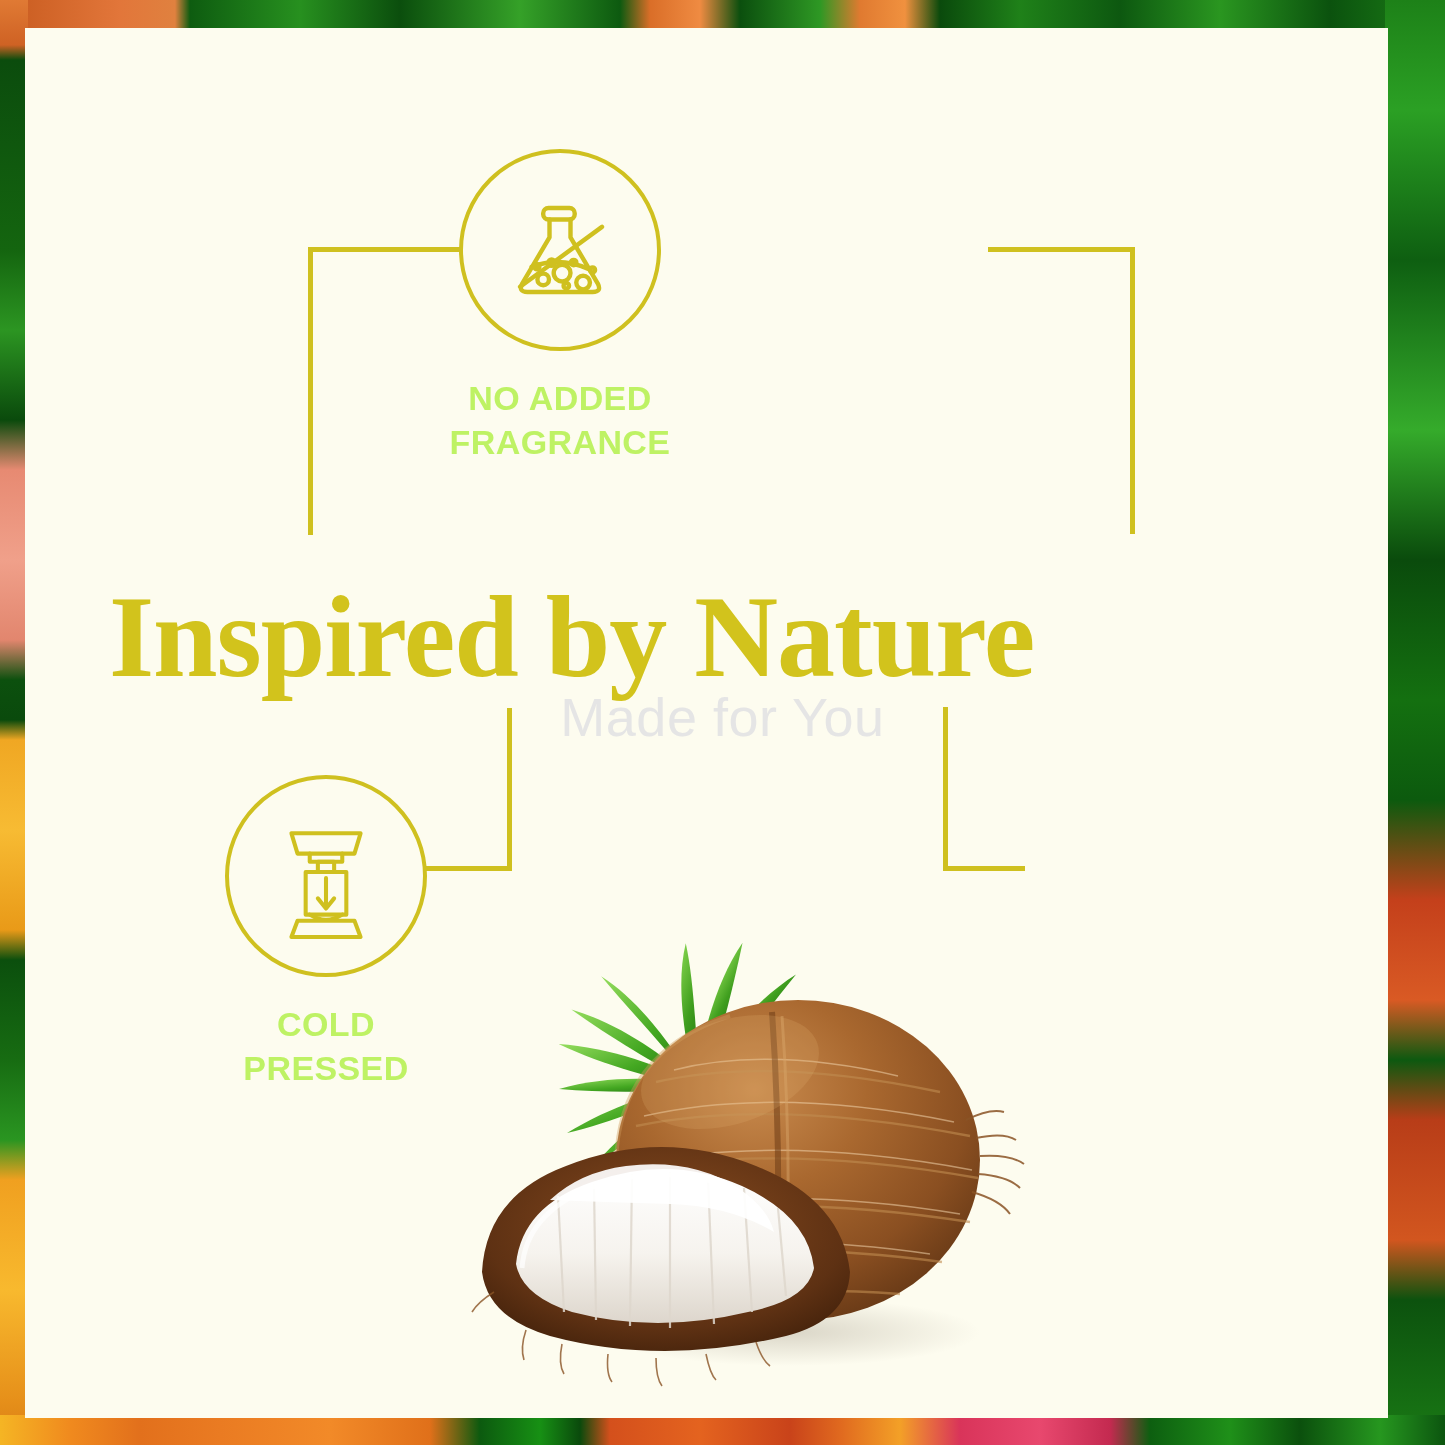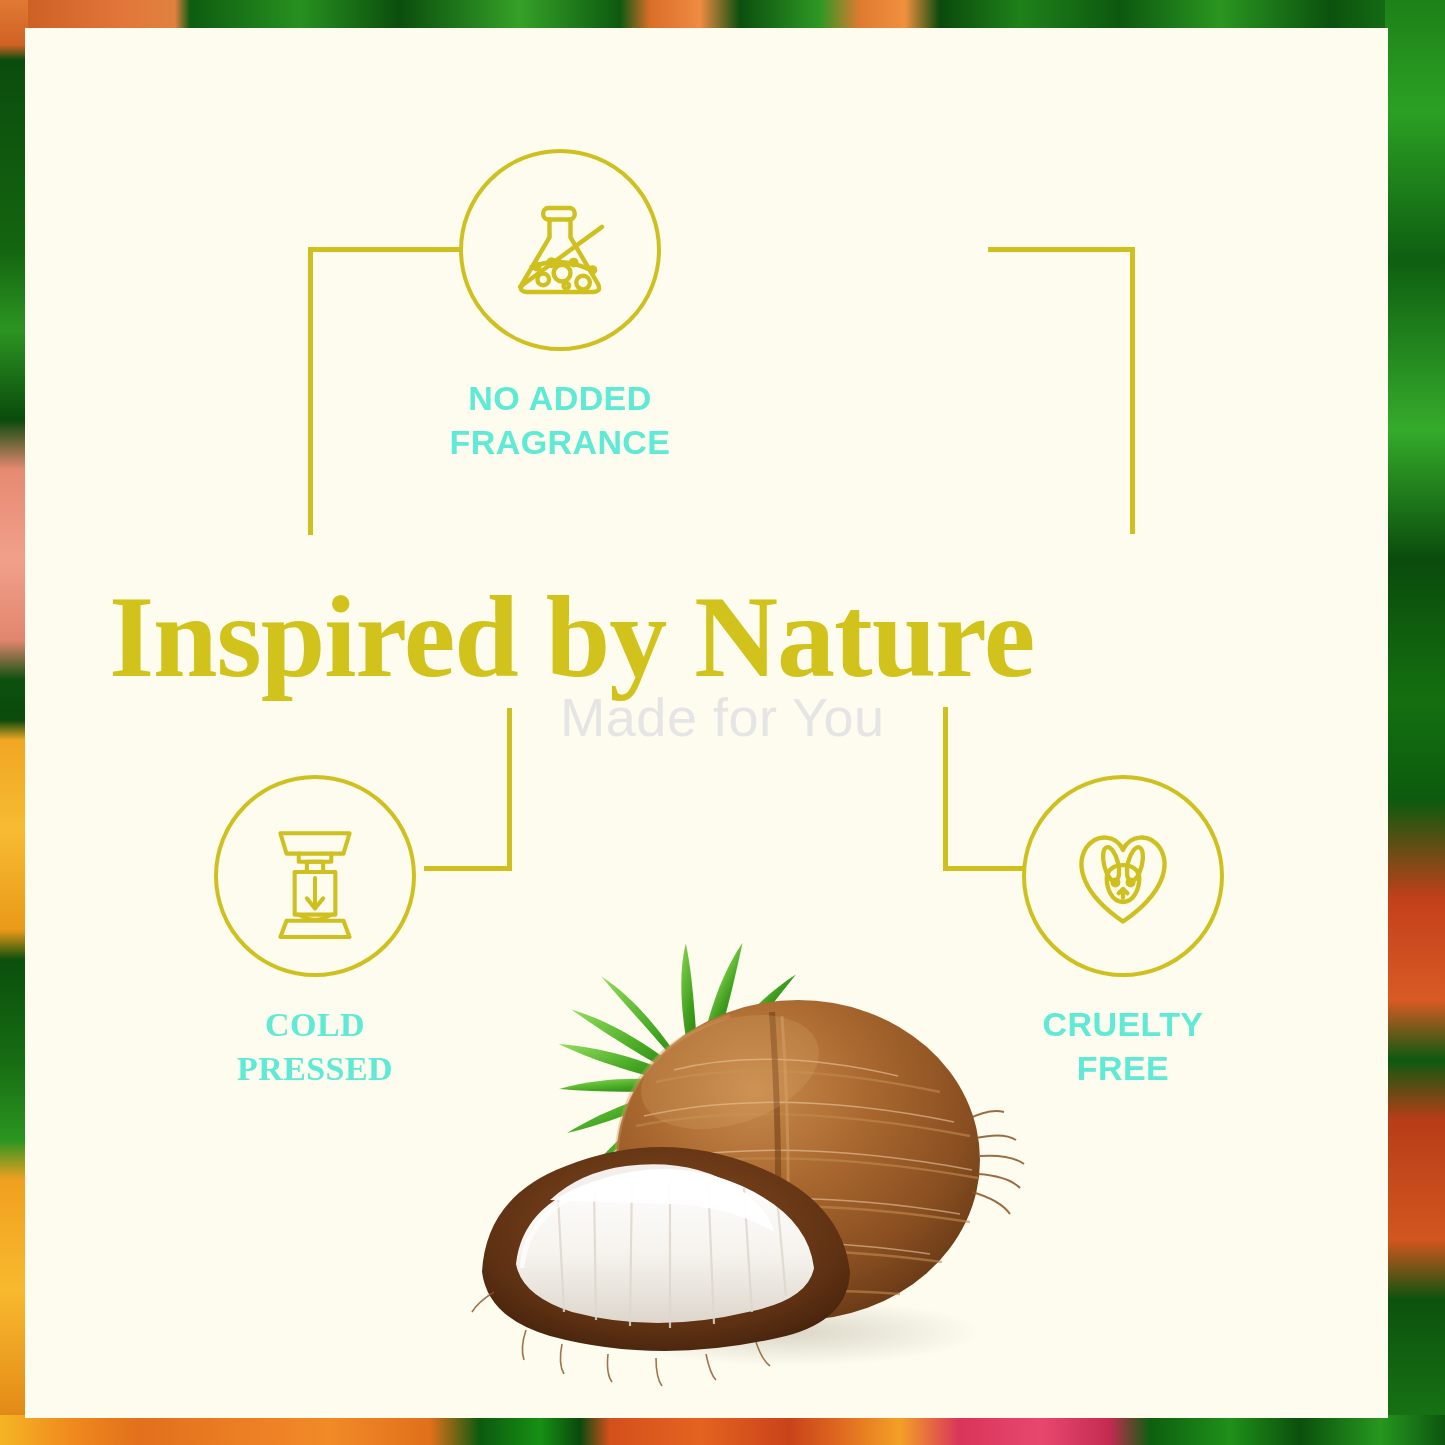--- a/index.html
+++ b/index.html
@@ -72,33 +72,33 @@
   
   .badge{position:absolute;text-align:center;}
   .circle{
     width:202px;height:202px;border-radius:50%;
     border:4px solid #cfc01f;box-sizing:border-box;
     display:flex;align-items:center;justify-content:center;
     margin:0 auto;
   }
   .badge .label{
     margin-top:26px;
-    color:#5eead4;
+    color:#bef264;
     font-weight:bold;
     font-size:34px;
     line-height:1.28;
     letter-spacing:.4px;
     white-space:pre-line;
   }
 
   .badge-tl{left:459px;top:149px;width:202px;}
   .badge-tl .label{width:300px;margin-left:-49px;}
   .badge-tr{left:788px;top:149px;width:202px;}
   .badge-tr .label{width:260px;margin-left:-29px;}
-  .badge-bl{left:214px;top:775px;width:202px;font-family:Liberation Serif, serif;}
+  .badge-bl{left:225px;top:775px;width:202px;}
   .badge-bl .label{width:300px;margin-left:-49px;}
   .badge-br{left:1022px;top:775px;width:202px;}
   .badge-br .label{width:300px;margin-left:-49px;}
 
   
   .conn{position:absolute;background:#cfc01f;}
   .c1h{left:308px;top:247px;width:152px;height:5px;}
   .c1v{left:308px;top:247px;width:5px;height:288px;}
   .c2h{left:988px;top:247px;width:147px;height:5px;}
   .c2v{left:1130px;top:247px;width:5px;height:287px;}
@@ -190,37 +190,20 @@
           <path d="M52 82 L60 92 L68 82"></path>
           <path d="M44 98 Q60 108 76 98"></path>
           <path d="M32 104 L88 104 L94 120 L26 120 Z"></path>
         </svg>
       </span>
     </div>
     <div class="label">COLD
 PRESSED</div>
   </div>
 
-  <div class="badge badge-br">
-    <div class="circle">
-      <span>
-        <svg width="130" height="130" viewBox="0 0 120 120" fill="none" stroke="#cfc01f" stroke-width="4" stroke-linecap="round" stroke-linejoin="round">
-          <path d="M60 102 C22 76 16 50 26 34 C36 20 54 22 60 36 C66 22 84 20 94 34 C104 50 98 76 60 102 Z"></path>
-          <ellipse cx="49" cy="49" rx="6.5" ry="16" transform="rotate(-14 49 49)"></ellipse>
-          <ellipse cx="71" cy="49" rx="6.5" ry="16" transform="rotate(14 71 49)"></ellipse>
-          <path d="M45 62 C45 54 52 50 60 50 C68 50 75 54 75 62 C75 72 70 84 60 84 C50 84 45 72 45 62 Z"></path>
-          <circle cx="53" cy="66" r="2.6" fill="#cfc01f"></circle>
-          <circle cx="67" cy="66" r="2.6" fill="#cfc01f"></circle>
-          <path d="M60 72 L56 76 M60 72 L64 76 M60 72 L60 80"></path>
-        </svg>
-      </span>
-    </div>
-    <div class="label">CRUELTY
-FREE</div>
-  </div>
 
   <div class="headline">Inspired by Nature</div>
   <div class="subhead">Made for You</div>
 
   <div class="coco">
     <svg width="640" height="600" viewBox="0 0 640 600">
       <defs>
         <linearGradient id="leafG" x1="0" y1="0" x2="1" y2="1">
           <stop offset="0%" stop-color="#7fd04a"></stop>
           <stop offset="45%" stop-color="#3f9e1e"></stop>

